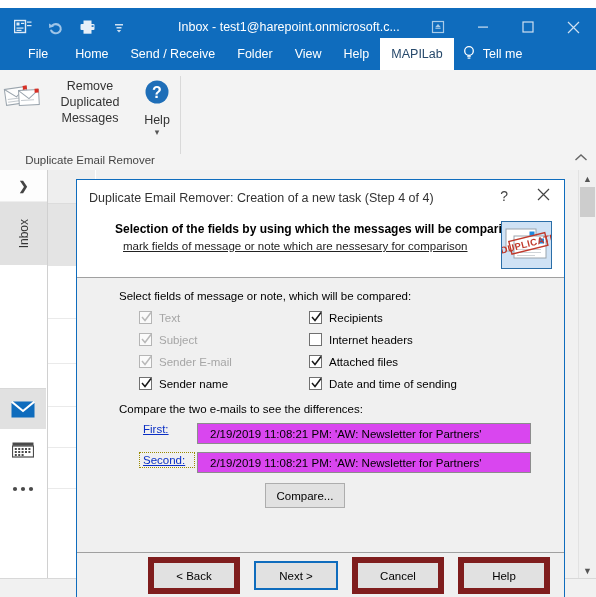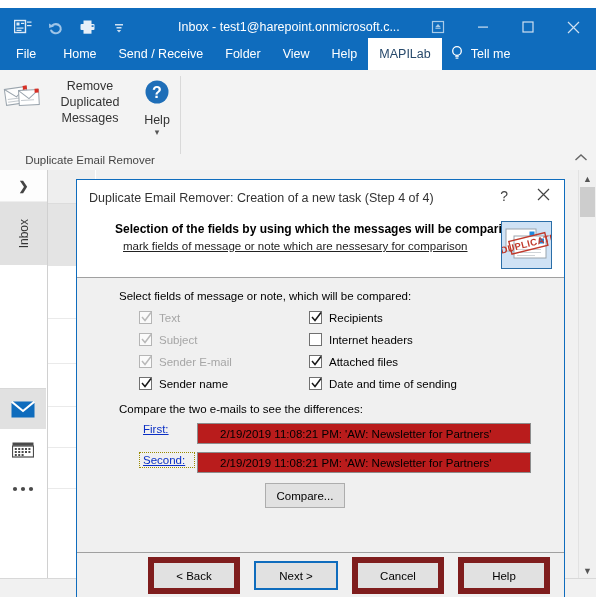--- a/index.html
+++ b/index.html
@@ -32,21 +32,21 @@
 
   
   .ol-tabs {
     position: absolute; left: 0; top: 38px; width: 596px; height: 32px;
     background: #0f6cbd; display: flex; align-items: stretch;
   }
   .ol-tab {
     display: flex; align-items: center; padding: 0 11px;
     color: #ffffff; font-size: 12.5px; white-space: nowrap;
   }
-  .ol-tab:first-child { padding-left: 16px; padding-right: 16px; }
+  .ol-tab:first-child { padding-left: 28px; padding-right: 16px; }
   .ol-tab.active { background: #ffffff; color: #27496b; }
   .tellme { display: flex; align-items: center; gap: 7px; padding: 0 10px 0 8px; color:#fff; font-size:12.5px;}
 
   
   .ol-ribbon {
     position: absolute; left: 0; top: 70px; width: 596px; height: 100px;
     background: #f3f3f3; border-bottom: 1px solid #d4d4d4;
   }
   .rib-group { position: absolute; left: 0; top: 0; width: 180px; height: 99px; }
   .rib-items { display: flex; align-items: flex-start; padding-top: 8px; }
@@ -141,22 +141,22 @@
   .cmp-label { font-size: 11.5px; color:#000; margin: 13px 0 0 42px; }
   .cmp-row { display:flex; align-items:flex-start; margin: 8px 0 0 62px; }
   .cmp-link {
     width: 58px; font-size: 11.5px; color: #0a2fc4; text-decoration: underline;
     text-align: left; padding-left: 4px; box-sizing: border-box;
   }
   .cmp-link.focus {
     border: 1px dotted #9a8b00; background: #f0f0f0; padding: 1px 3px; width: 56px;
   }
   .cmp-input {
-    width: 334px; height: 21px; background:#b91c1c; border: 1px solid #8c8c8c;
-    font-size: 11.5px; color:#000; display:flex; align-items:center; padding-left: 22px;
+    width: 334px; height: 21px; background:#d946ef; border: 1px solid #8c8c8c;
+    font-size: 11.5px; color:#000; display:flex; align-items:center; padding-left: 12px;
     box-sizing: border-box;
   }
   .cmp-btn {
     margin: 10px 0 0 188px; width: 78px; height: 23px;
     background: #e1e1e1; border: 1px solid #adadad; font-size: 11.5px; color:#000;
     display:flex; align-items:center; justify-content:center;
   }
 
   .dlg-foot {
     position: absolute; left: 0; bottom: 0; width: 487px; height: 46px;

